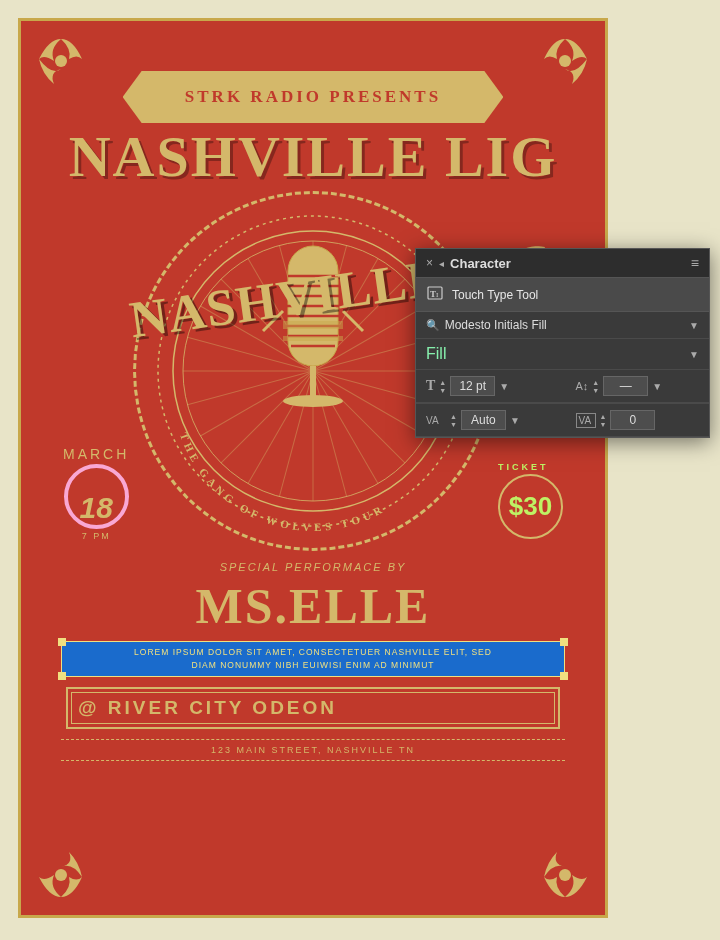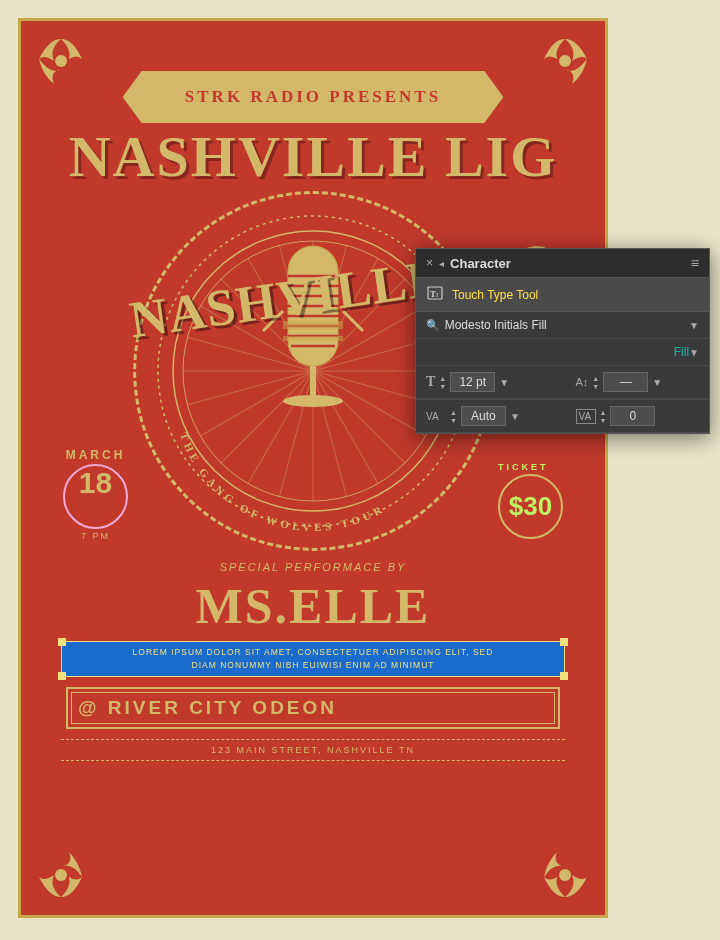--- a/index.html
+++ b/index.html
@@ -151,21 +151,21 @@
     }
 
     .tool-icon {
       color: #ccc;
       font-size: 14px;
       width: 18px;
       text-align: center;
     }
 
     .tool-label {
-      color: #fde047;
+      color: #e5e5e5;
       font-size: 12px;
     }
 
     
     .font-row {
       background: #3a3a3a;
       padding: 6px 10px;
       display: flex;
       align-items: center;
       justify-content: space-between;
@@ -193,24 +193,23 @@
     .style-row {
       background: #3a3a3a;
       padding: 6px 10px;
       display: flex;
       align-items: center;
       justify-content: space-between;
       border-bottom: 1px solid #4a4a4a;
     }
 
     .style-label {
-      color: #14b8a6;
-      font-size: 12px;
+      color: #86efac;
+      font-size: 16px;
       flex: 1;
-      text-align: right;
     }
 
     .style-dropdown {
       color: #aaa;
       font-size: 10px;
     }
 
     
     .size-row {
       background: #3a3a3a;
@@ -400,22 +399,22 @@
 
             <ellipse cx="90" cy="185" rx="30" ry="6" fill="#d4b86a"></ellipse>
 
             <line x1="60" y1="95" x2="40" y2="115" stroke="#d4b86a" stroke-width="3"></line>
             <line x1="120" y1="95" x2="140" y2="115" stroke="#d4b86a" stroke-width="3"></line>
           </svg>
         </div>
       </div>
 
       <div style="position:absolute; left:22px; bottom:10px; color:#d4b86a; text-align:center;">
-        <div style="font-size:12px; letter-spacing:3px; font-weight:bold;">MARCH</div>
-        <div style="border:2px solid #f9a8d4; border-radius:50%; width:65px; height:65px; display:flex; align-items:flex-start; justify-content:center; margin:2px auto;">
+        <div style="font-size:14px; letter-spacing:3px; font-weight:normal;">MARCH</div>
+        <div style="border:4px solid #f9a8d4; border-radius:50%; width:65px; height:65px; display:flex; align-items:flex-end; justify-content:center; margin:2px auto;font-style:italic;">
           <span style="font-size:30px; font-weight:900;">18</span>
         </div>
         <div style="font-size:9px; letter-spacing:2px;">7 PM</div>
       </div>
 
       <div style="position:absolute; right:22px; bottom:10px; color:#bef264; text-align:left;">
         <div style="font-size:9px; letter-spacing:3px; font-weight:bold;">TICKET</div>
         <div style="border:2px solid #d4b86a; border-radius:50%; width:65px; height:65px; display:flex; align-items:center; justify-content:center; margin:2px auto;">
           <span style="font-size:26px; font-weight:900;">$30</span>
         </div>
@@ -425,21 +424,21 @@
     <div style="margin-top:10px;">
       <p class="special-text">SPECIAL PERFORMACE BY</p>
       <p style="text-align:center; color:#d4b86a; font-family:Georgia,serif; font-size:50px; font-weight:900; letter-spacing:2px; line-height:1;">MS.ELLE</p>
     </div>
 
     <div style="margin:10px 20px; background:#1a6bcc; padding:4px 8px; border:1px solid #f0e080; position:relative;">
       <div style="position:absolute; top:-4px; left:-4px; width:8px; height:8px; background:#f0e080;"></div>
       <div style="position:absolute; top:-4px; right:-4px; width:8px; height:8px; background:#f0e080;"></div>
       <div style="position:absolute; bottom:-4px; left:-4px; width:8px; height:8px; background:#f0e080;"></div>
       <div style="position:absolute; bottom:-4px; right:-4px; width:8px; height:8px; background:#f0e080;"></div>
-      <p style="color:#f0e080; font-size:8.5px; letter-spacing:1px; text-align:center; line-height:1.5;">LOREM IPSUM DOLOR SIT AMET, CONSECTETUER ADIPISCING ELIT, SED</p>
+      <p style="color:#f0e080; font-size:8.5px; letter-spacing:1px; text-align:center; line-height:1.5;">LOREM IPSUM DOLOR SIT AMET, CONSECTETUER NASHVILLE ELIT, SED</p>
       <p style="color:#f0e080; font-size:8.5px; letter-spacing:1px; text-align:center; line-height:1.5;">DIAM NONUMMY NIBH EUIWISI ENIM AD MINIMUT</p>
     </div>
 
     <div style="margin:10px 25px; border:2px solid #d4b86a; padding:8px 10px; position:relative;">
       <div style="position:absolute; top:3px; left:3px; right:3px; bottom:3px; border:1px solid #d4b86a;"></div>
       <p style="color:#d4b86a; font-size:19px; font-weight:bold; letter-spacing:3px;">@ RIVER CITY ODEON</p>
     </div>
 
     <hr class="dotted-line">
     <p style="text-align:center; color:#d4b86a; font-size:9px; letter-spacing:2px; margin-top:5px;">123 MAIN STREET, NASHVILLE TN</p>

